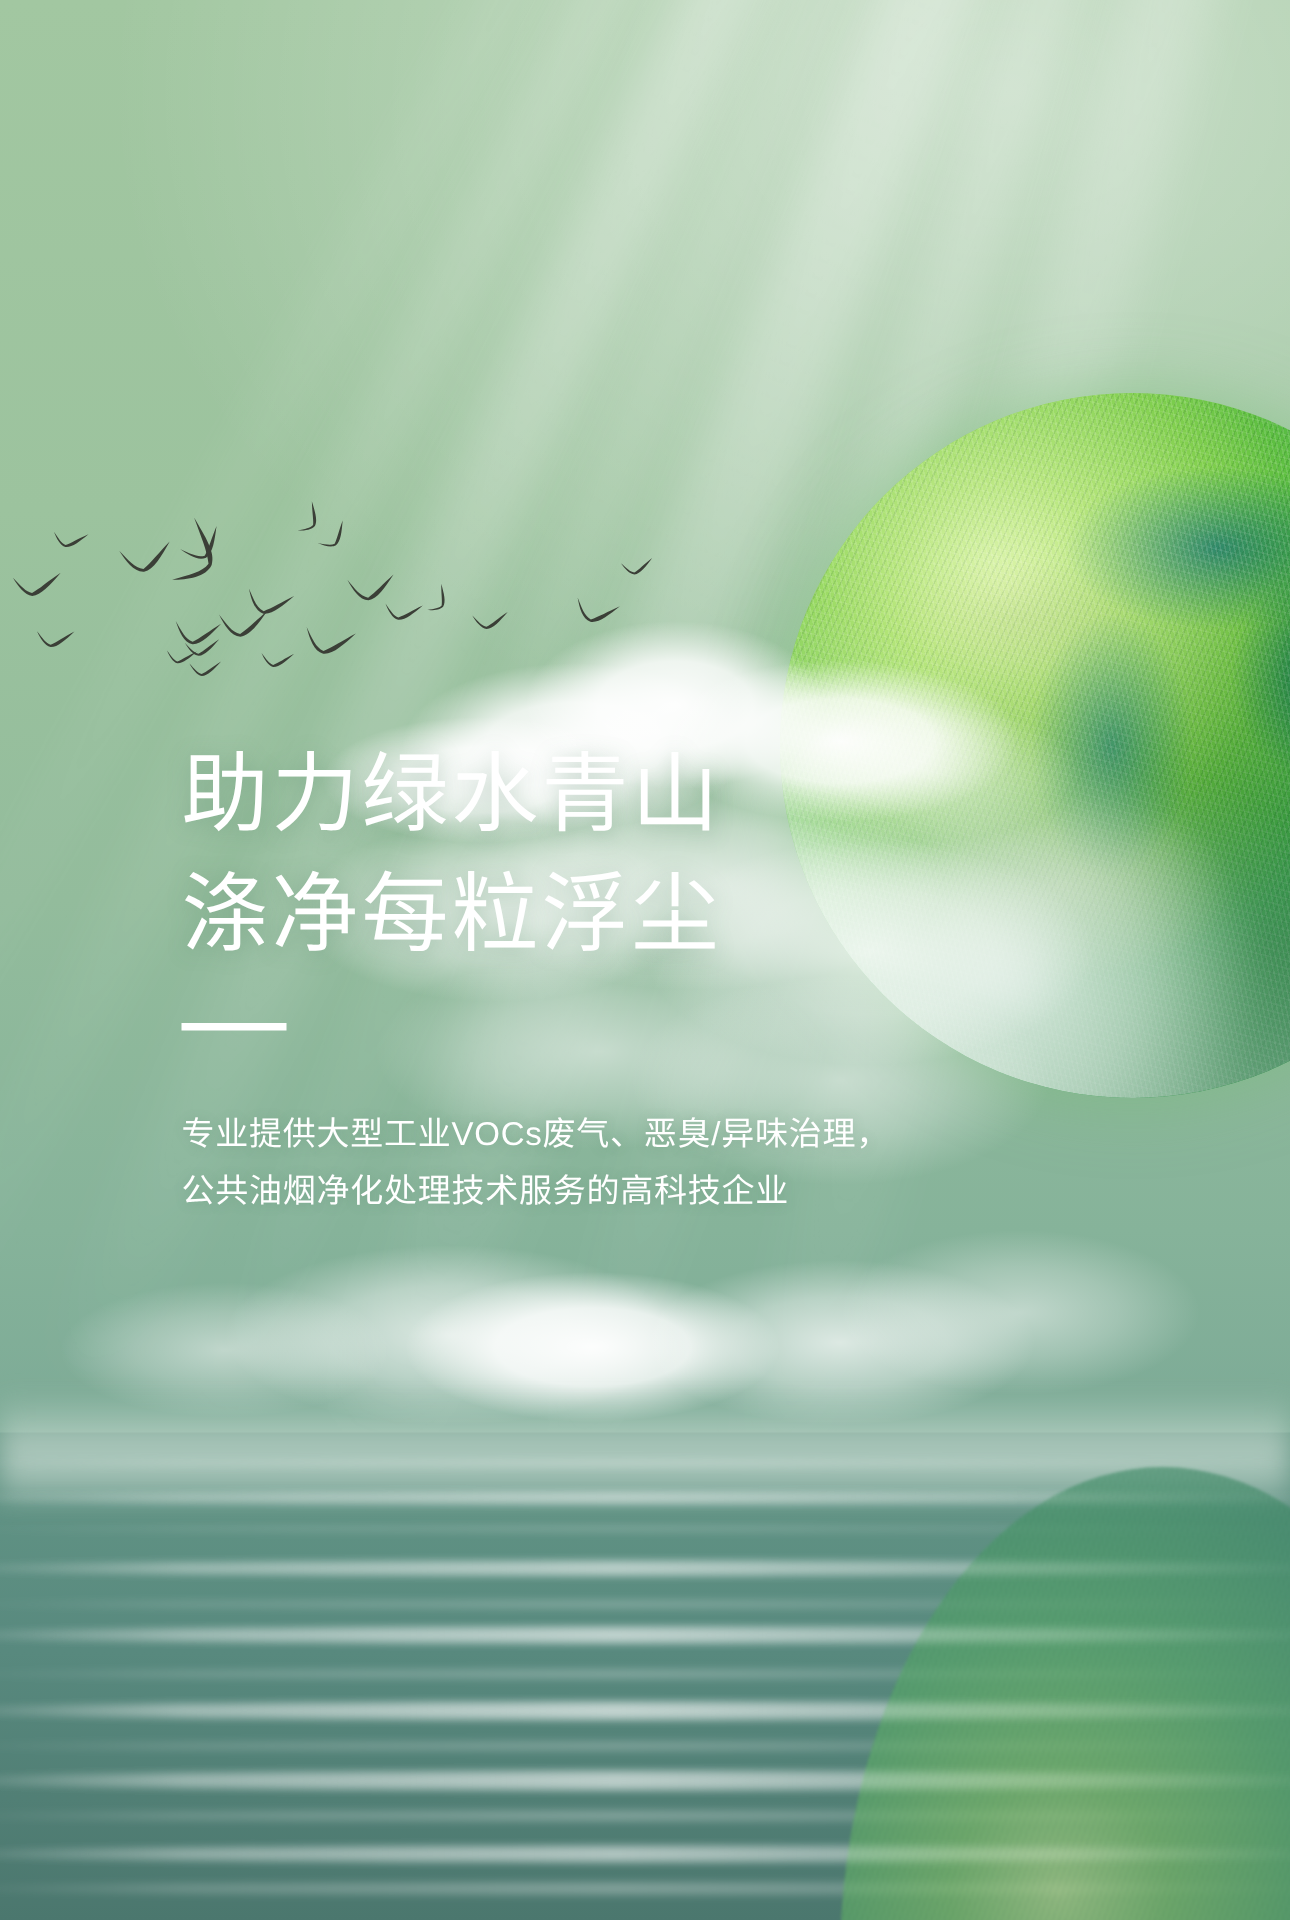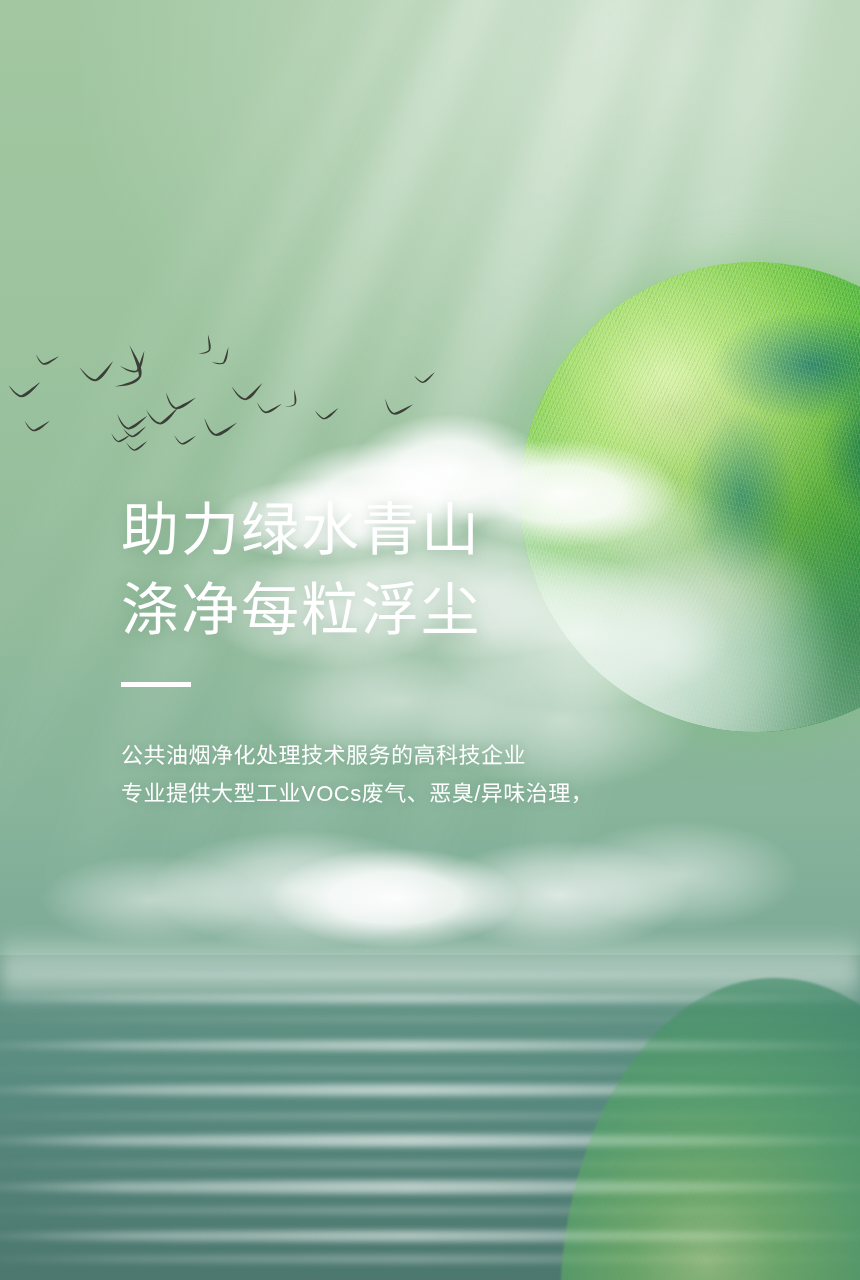--- a/index.html
+++ b/index.html
@@ -363,18 +363,18 @@
     <div class="wv" style="top:276px; height:10px; opacity:.36;"></div>
   </div>
 
   <div class="copy">
     <div class="headline">
       <span class="ln">助力绿水青山</span>
       <span class="ln">涤净每粒浮尘</span>
     </div>
     <div class="divider"></div>
     <div class="subcopy">
+      <span class="ln">专业提供大型工业VOCs废气、恶臭/异味治理，</span>
       <span class="ln">公共油烟净化处理技术服务的高科技企业</span>
-      <span class="ln">专业提供大型工业VOCs废气、恶臭/异味治理，</span>
     </div>
   </div>
 
 </div>
 
 </body></html>

